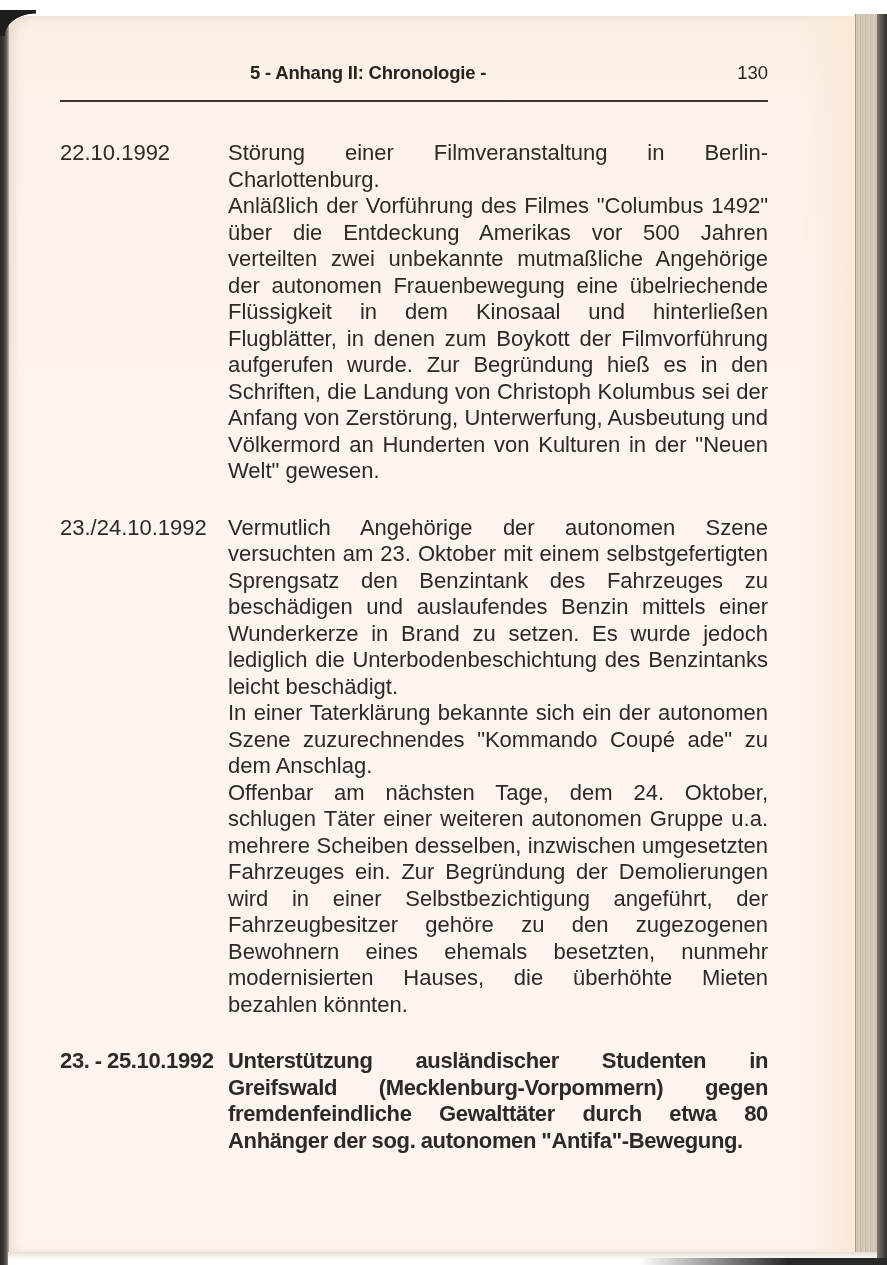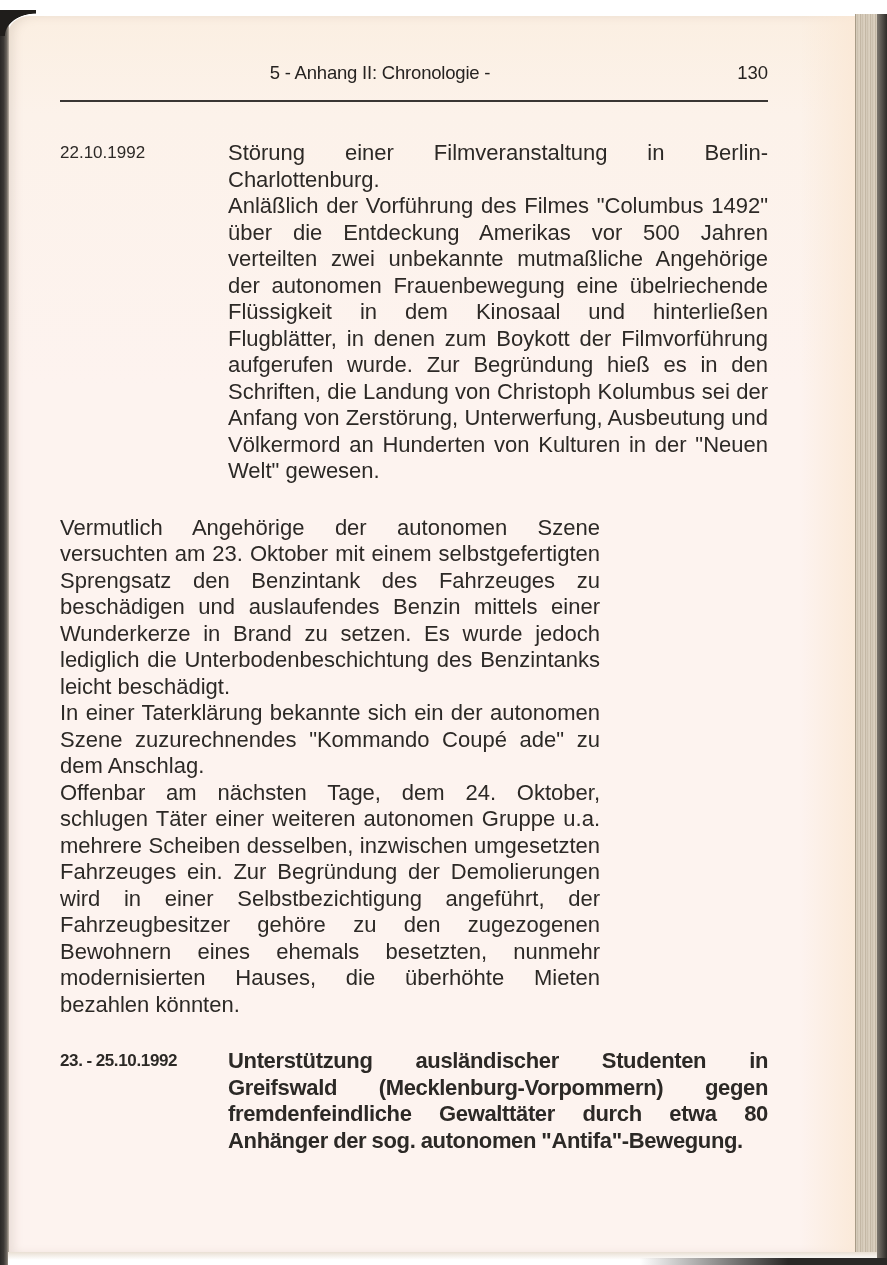--- a/index.html
+++ b/index.html
@@ -78,23 +78,23 @@
     position: absolute;
     left: 60px; top: 62px;
     width: 708px; height: 24px;
     color: #262321;
     font-size: 18.5px;
   }
   .header-title {
     position: absolute;
     left: 190px; top: 0;
     width: 260px;
-    text-align: center;
     white-space: nowrap;
     letter-spacing: -0.2px;
+    font-weight: bold;
   }
   .header-page {
     position: absolute;
     right: 0; top: 0;
     white-space: nowrap;
   }
   .header-rule {
     position: absolute;
     left: 60px; top: 100px;
     width: 708px; height: 1.5px;
@@ -107,21 +107,21 @@
     left: 60px; top: 140px;
     width: 708px;
   }
   .entry {
     position: relative;
     display: flex;
     margin-bottom: 30px;
   }
   .entry-date {
     flex: 0 0 168px;
-    font-size: 17px;
+    font-size: 22px;
     line-height: 26.5px;
     color: #2c2926;
     white-space: nowrap;
   }
   .entry-body {
     flex: 0 0 540px;
     font-size: 22px;
     line-height: 26.5px;
     color: #2c2926;
     text-align: justify;
@@ -160,20 +160,21 @@
 
   <div class="entry entry-1">
     <div class="entry-date">22.10.1992</div>
     <div class="entry-body">
       <p>Störung einer Filmveranstaltung in Berlin-Charlottenburg.</p>
       <p>Anläßlich der Vorführung des Filmes "Columbus 1492" über die Entdeckung Amerikas vor 500 Jahren verteilten zwei unbekannte mutmaßliche Angehörige der autonomen Frauenbewegung eine übelriechende Flüssigkeit in dem Kinosaal und hinterließen Flugblätter, in denen zum Boykott der Filmvorführung aufgerufen wurde. Zur Begründung hieß es in den Schriften, die Landung von Christoph Kolumbus sei der Anfang von Zerstörung, Unterwerfung, Ausbeutung und Völkermord an Hunderten von Kulturen in der "Neuen Welt" gewesen.</p>
     </div>
   </div>
 
   <div class="entry entry-2">
+    <div class="entry-date">23./24.10.1992</div>
     <div class="entry-body">
       <p>Vermutlich Angehörige der autonomen Szene versuchten am 23. Oktober mit einem selbstgefertigten Sprengsatz den Benzintank des Fahrzeuges zu beschädigen und auslau­fendes Benzin mittels einer Wunderkerze in Brand zu setzen. Es wurde jedoch lediglich die Unterbodenbe­schichtung des Benzintanks leicht beschädigt.</p>
       <p>In einer Taterklärung bekannte sich ein der autonomen Szene zuzurechnendes "Kommando Coupé ade" zu dem Anschlag.</p>
       <p>Offenbar am nächsten Tage, dem 24. Oktober, schlugen Täter einer weiteren autonomen Gruppe u.a. mehrere Scheiben desselben, inzwischen umgesetzten Fahrzeuges ein. Zur Begründung der Demolierungen wird in einer Selbstbezichtigung angeführt, der Fahrzeugbesitzer gehöre zu den zugezogenen Bewohnern eines ehemals besetzten, nunmehr modernisierten Hauses, die überhöhte Mieten bezahlen könnten.</p>
     </div>
   </div>
 
   <div class="entry entry-3">
     <div class="entry-date">23. - 25.10.1992</div>
     <div class="entry-body">

